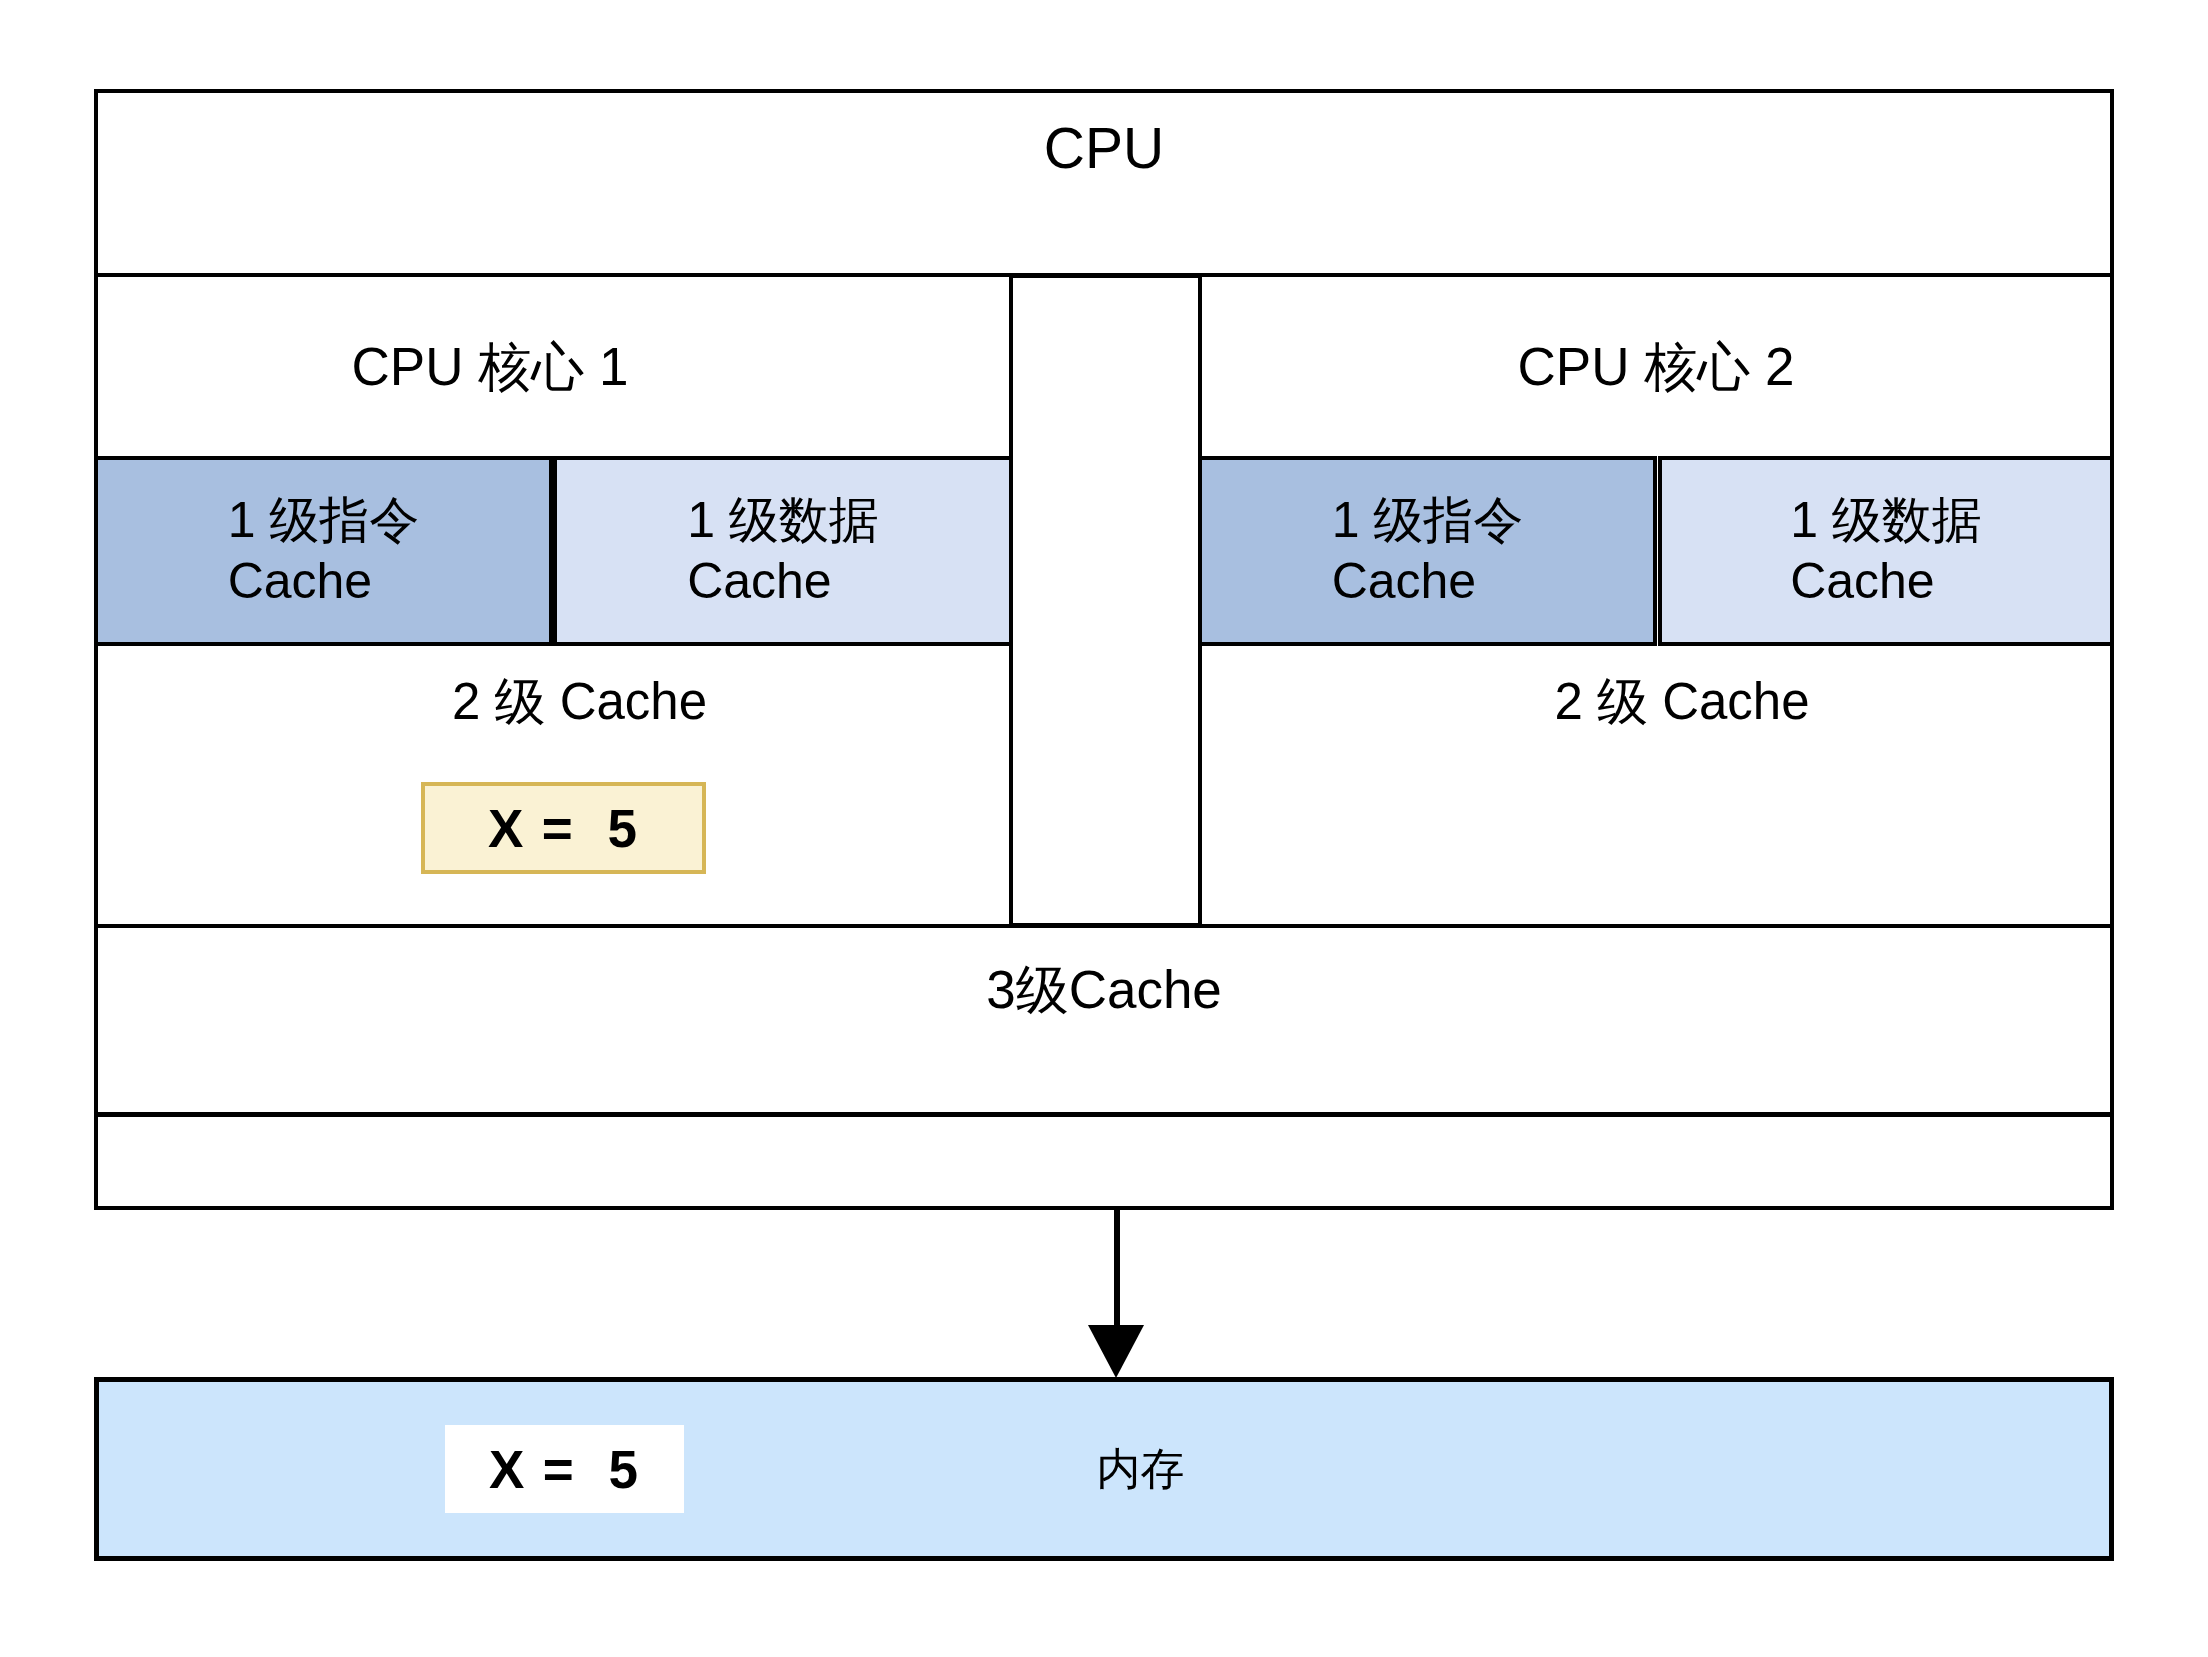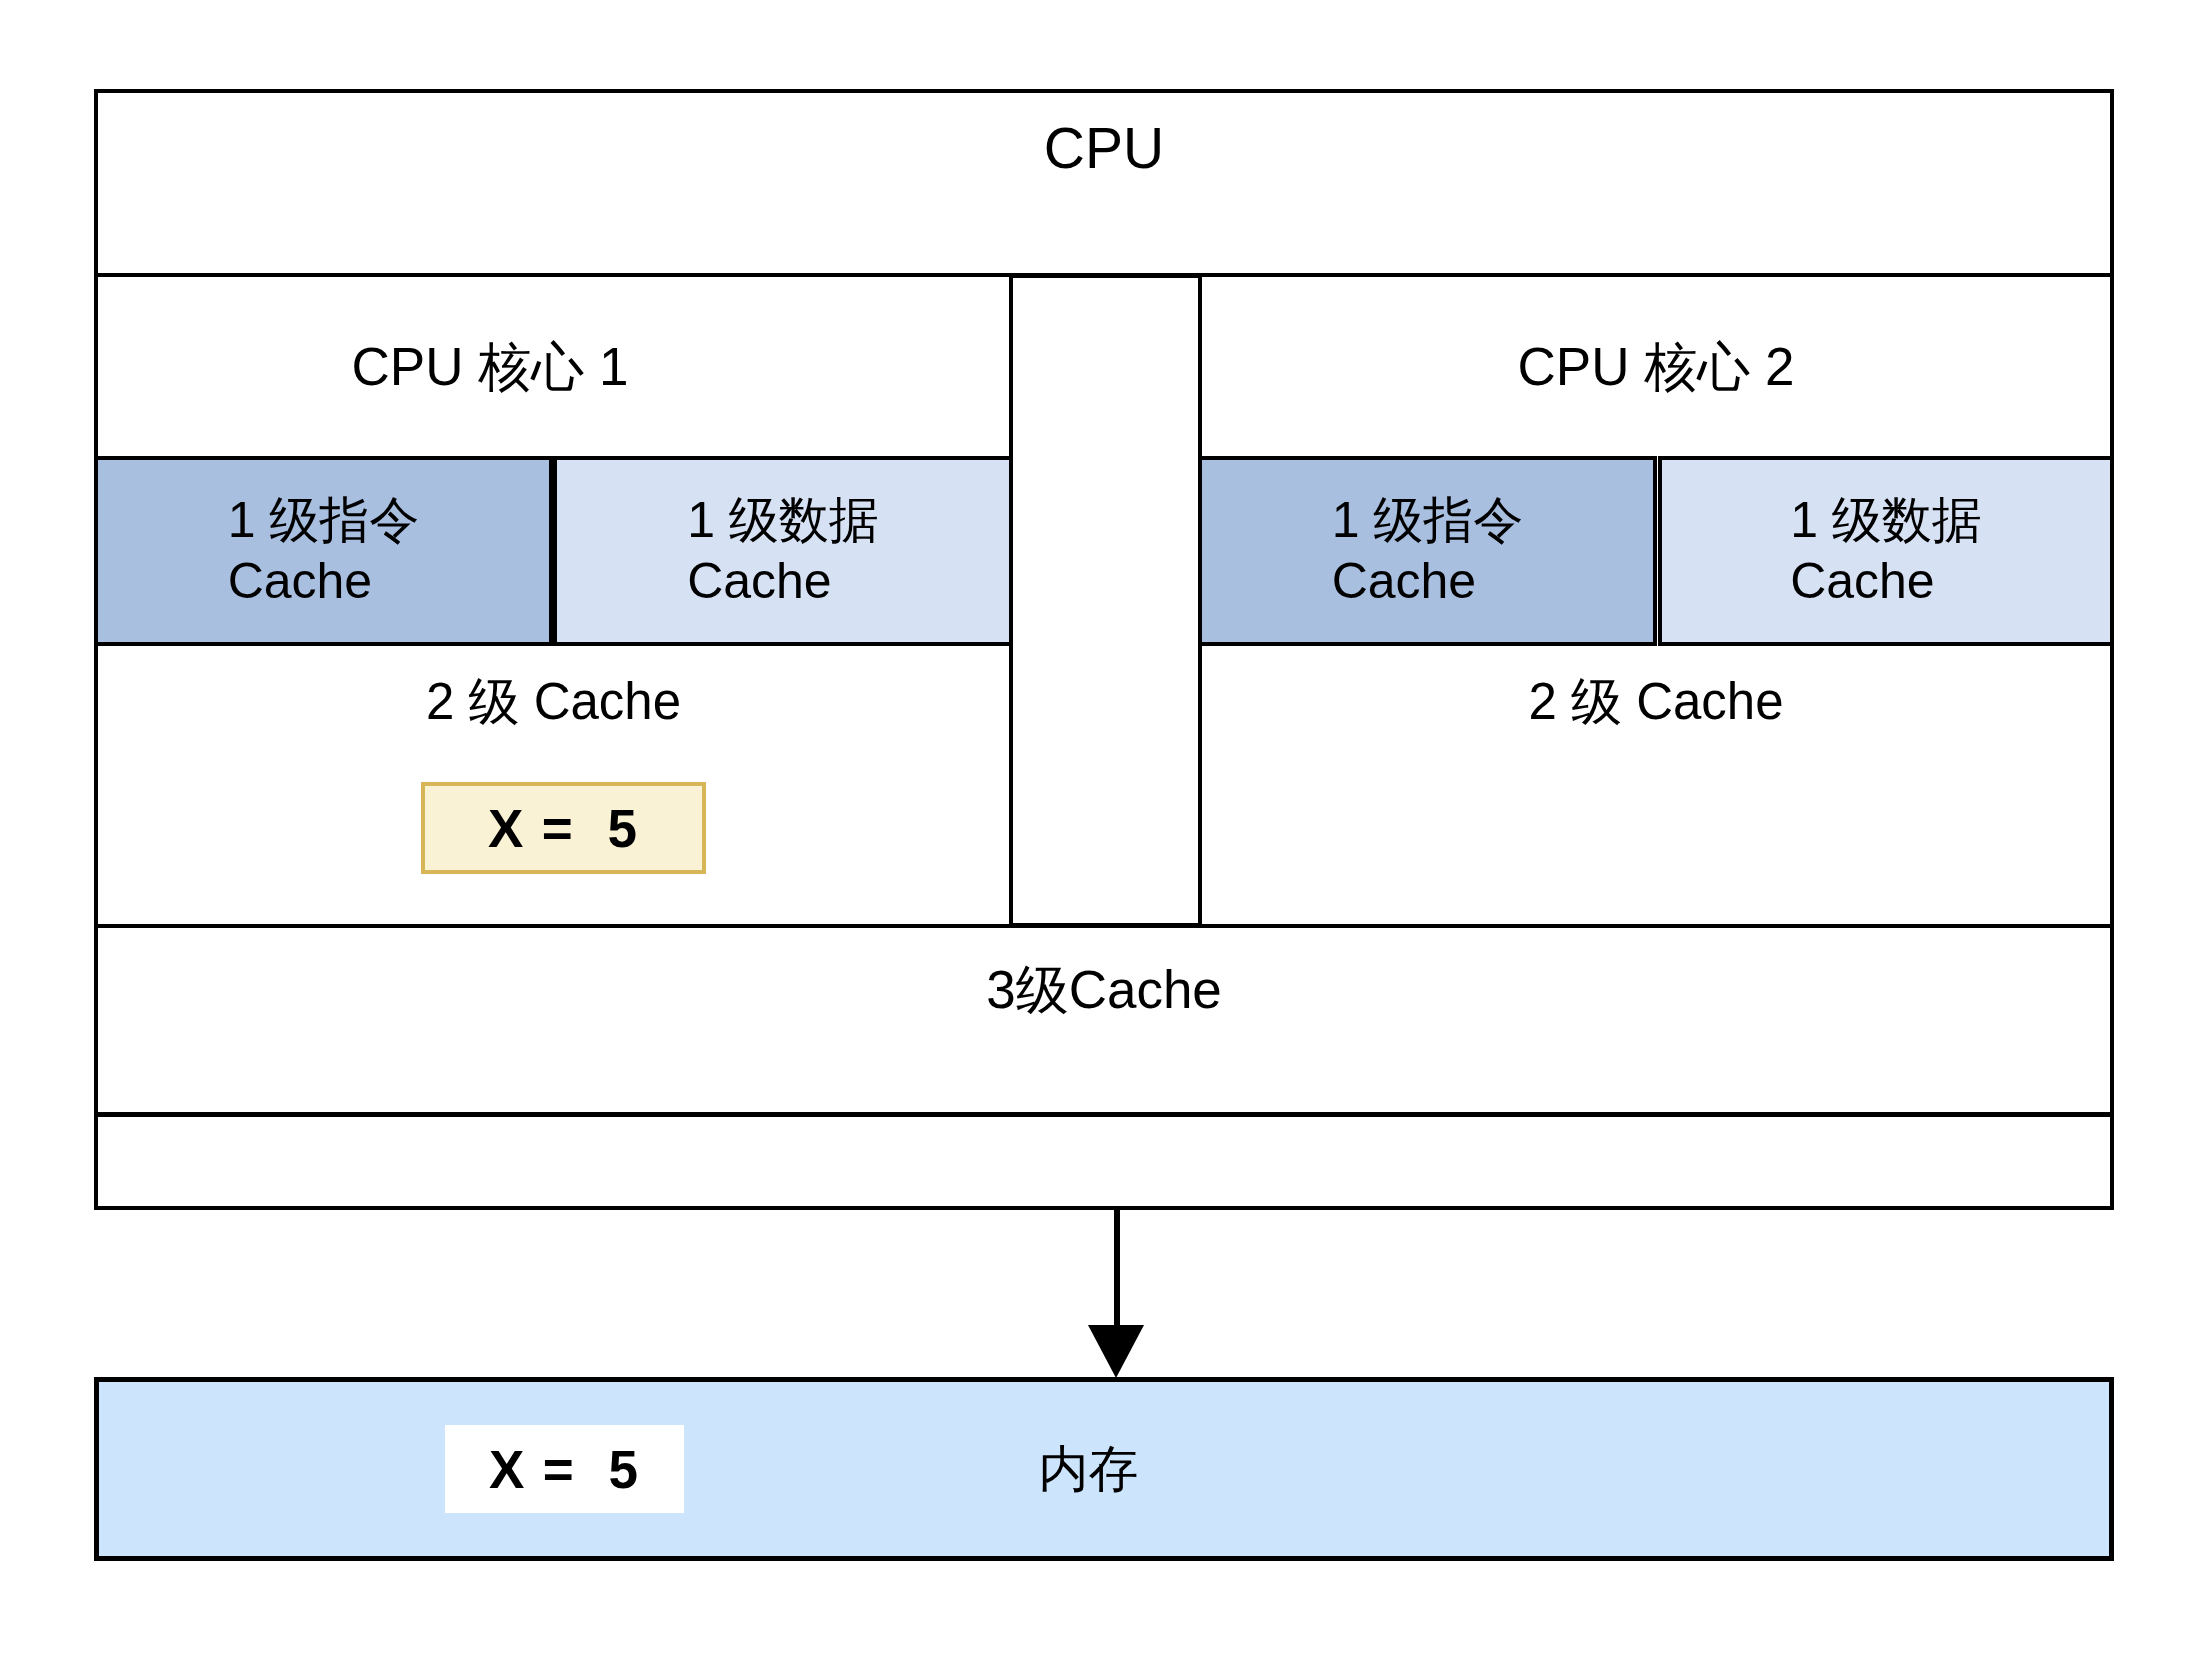--- a/index.html
+++ b/index.html
@@ -100,20 +100,21 @@
   }
   #core1-l1i { left: 94px;  top: 456px; width: 459px; height: 190px; }
   #core1-l1d { left: 553px;  top: 456px; width: 460px; height: 190px; }
   #core2-l1i { left: 1198px; top: 456px; width: 459px; height: 190px; }
   #core2-l1d { left: 1658px; top: 456px; width: 456px; height: 190px; }
 
   
   .l2-label {
     font-size: 51px;
     height: 101px;
+    margin-left: 26px;
   }
   #core1-l2-label { left: 94px;  top: 652px; width: 919px; }
   #core2-l2-label { left: 1198px; top: 652px; width: 916px; }
 
   
   #core1-value {
     position: absolute;
     box-sizing: border-box;
     left: 421px;
     top: 782px;
@@ -181,25 +182,25 @@
     display: flex;
     align-items: center;
     justify-content: center;
     font-size: 53px;
     font-weight: bold;
     letter-spacing: 1.8px;
     white-space: pre;
     color: #000000;
   }
   #memory-label {
-    left: 951px;
+    left: 1003px;
     top: 1425px;
     width: 275px;
     height: 88px;
-    font-size: 50px;
+    font-size: 44px;
   }
 </style>
 </head>
 <body>
 
 <div id="stage">
 
   <div class="box" id="cpu-outer"></div>
 
   <div class="label" id="cpu-title">CPU</div>

